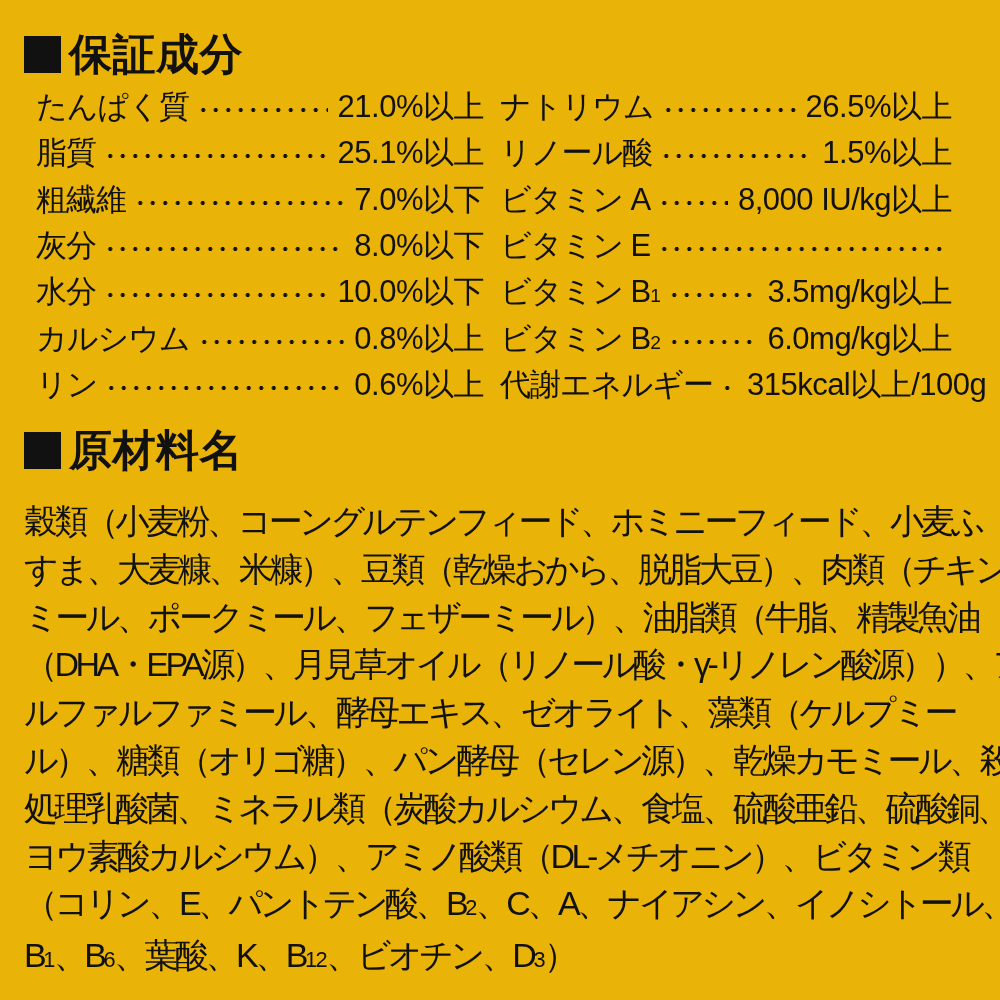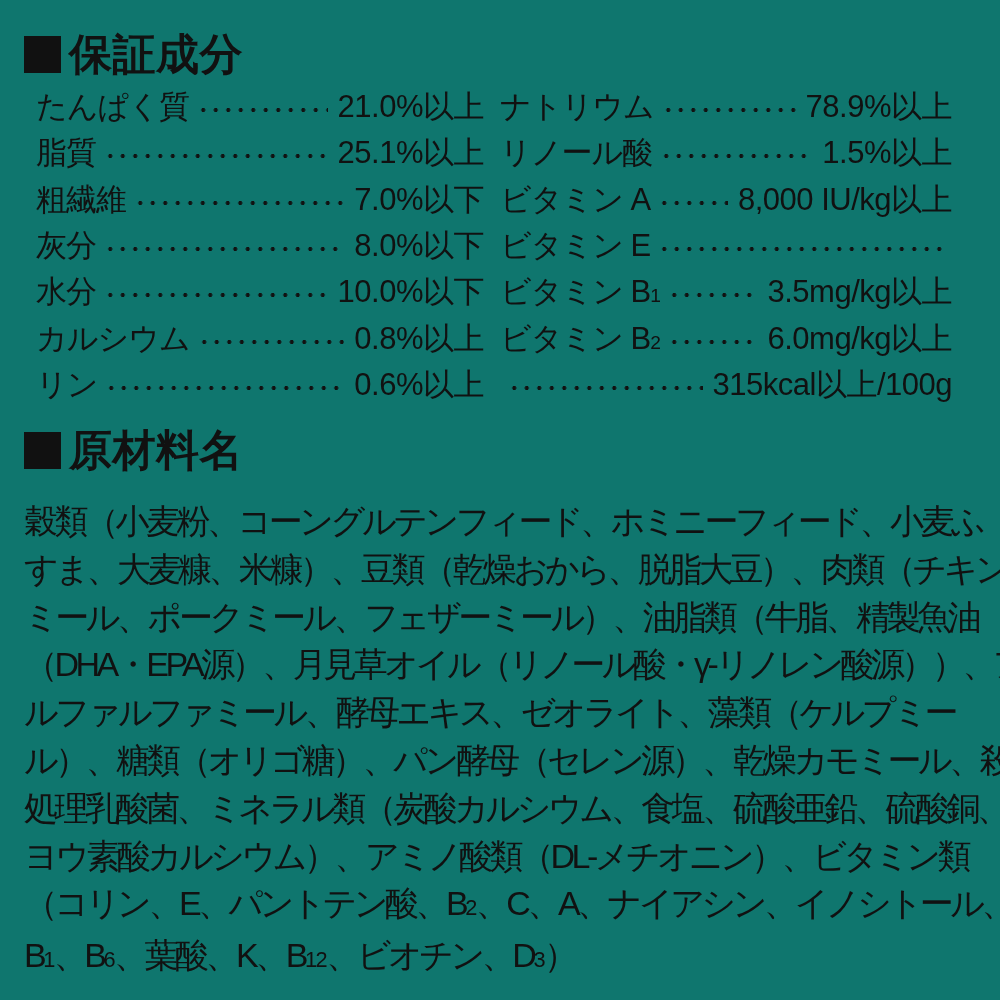--- a/index.html
+++ b/index.html
@@ -6,21 +6,21 @@
     margin: 0;
     padding: 0;
     background: #ffffff;
   }
   .page {
     position: relative;
     width: 1000px;
     height: 1000px;
     box-sizing: border-box;
     padding: 30px 24px 20px 24px;
-    background: #0f766e;
+    background: #eab308;
     color: #111111;
     font-family: "Liberation Sans", sans-serif;
     overflow: hidden;
   }
   .heading {
     display: flex;
     align-items: center;
     font-size: 43px;
     font-weight: bold;
     line-height: 48px;
@@ -139,21 +139,21 @@
         <span class="lbl">リン</span>
         <span class="leader"></span>
         <span class="val">0.6%以上</span>
       </div>
     </div>
 
     <div class="ga-col right">
       <div class="row">
         <span class="lbl"><span>ナトリウム</span><span class="sub"></span></span>
         <span class="leader"></span>
-        <span class="val">78.9%以上</span>
+        <span class="val">26.5%以上</span>
       </div>
       <div class="row">
         <span class="lbl"><span>リノール酸</span><span class="sub"></span></span>
         <span class="leader"></span>
         <span class="val">1.5%以上</span>
       </div>
       <div class="row">
         <span class="lbl"><span>ビタミン A</span><span class="sub"></span></span>
         <span class="leader"></span>
         <span class="val">8,000 IU/kg以上</span>
@@ -166,20 +166,21 @@
         <span class="lbl"><span>ビタミン B</span><span class="sub">1</span></span>
         <span class="leader"></span>
         <span class="val">3.5mg/kg以上</span>
       </div>
       <div class="row">
         <span class="lbl"><span>ビタミン B</span><span class="sub">2</span></span>
         <span class="leader"></span>
         <span class="val">6.0mg/kg以上</span>
       </div>
       <div class="row">
+        <span class="lbl"><span>代謝エネルギー</span><span class="sub"></span></span>
         <span class="leader"></span>
         <span class="val">315kcal以上/100g</span>
       </div>
     </div>
   </div>
 
   <div class="heading ingredients-heading">
     <span class="sq"></span>
     <span>原材料名</span>
   </div>

